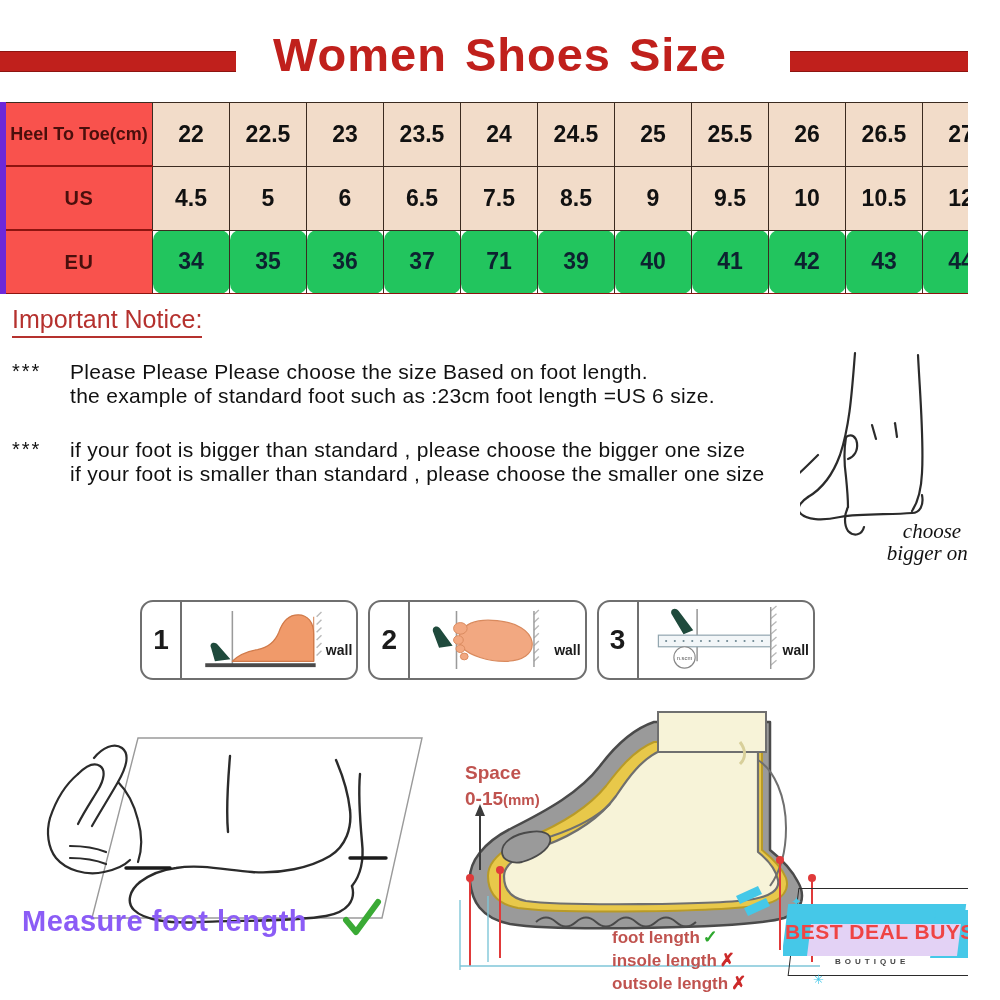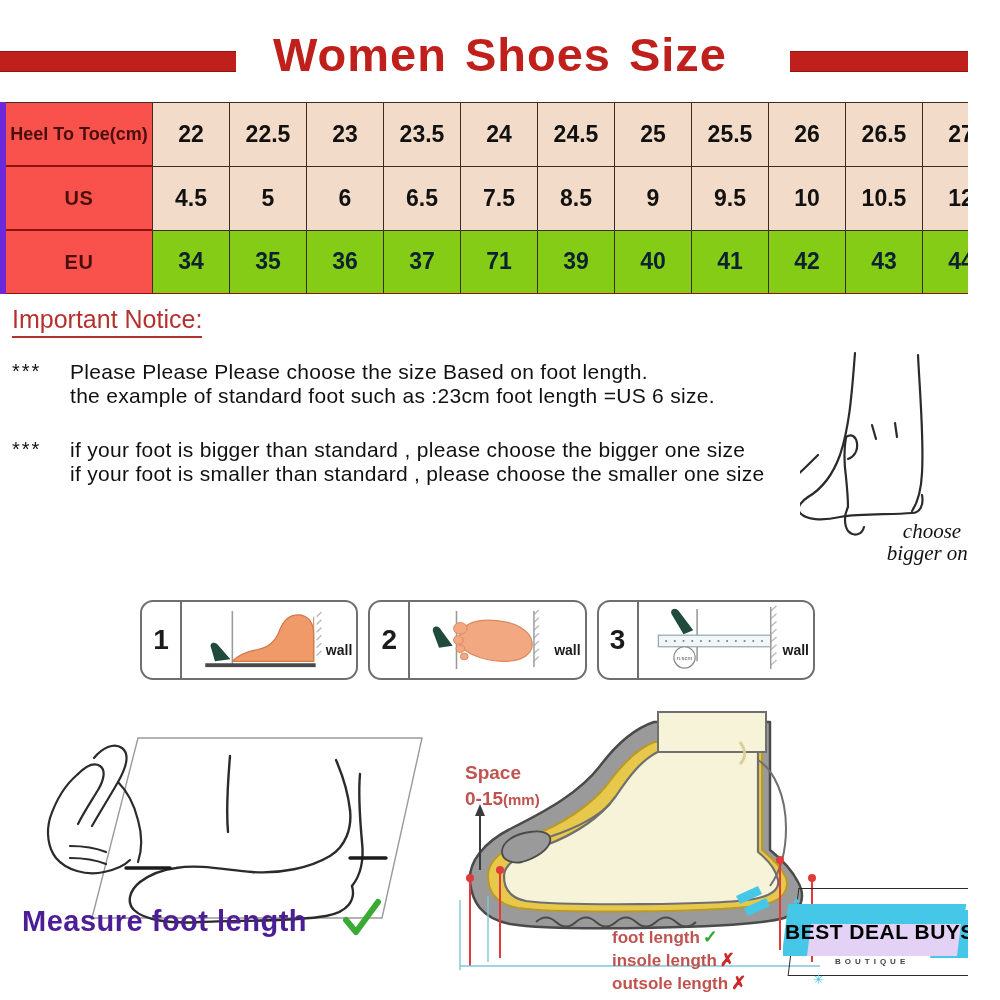--- a/index.html
+++ b/index.html
@@ -34,21 +34,21 @@
     font-size:23px;font-weight:bold;color:#111;
     height:62px;padding:0;
   }
   .sizetable td.lab{
     background:#f9524d;color:#4a0f0c;width:146px;
     font-size:20px;letter-spacing:.5px;
     border-left:6px solid #6d28d9;
   }
   .sizetable td.lab.small{font-size:18px;letter-spacing:0;}
   .sizetable td.beige{background:#f2dcc9;}
-  .sizetable td.cyan{background:#84cc16;color:#0d2230;}
+  .sizetable td.cyan{background:#22c55e;color:#0d2230;border-radius:10px;}
   .sizetable tr.rEU td{border-bottom:1px solid #8d1410;}
   .sizetable tr.rHT td.lab,.sizetable tr.rUS td.lab{border-bottom:2px solid #8d1410;}
 
   
   .notice{position:absolute;left:12px;top:305px;width:840px;}
   .notice-title{
     font-family:"Liberation Sans", sans-serif;
     font-size:25px;color:#b5312e;font-weight:normal;
     border-bottom:2px solid #b5312e;display:inline-block;padding-bottom:2px;
   }
@@ -87,21 +87,21 @@
     position:absolute;right:4px;top:50%;transform:translateY(-50%);
     font-family:"Liberation Sans", sans-serif;
     font-size:14px;font-weight:bold;color:#1b1b1b;margin-top:10px;
   }
 
   
   .measure-panel{position:absolute;left:30px;top:700px;width:410px;height:270px;}
   .measure-lbl{
     position:absolute;left:22px;top:905px;
     font-family:"Liberation Sans", sans-serif;
-    font-size:29px;font-weight:bold;color:#4c1d95;letter-spacing:.5px;
+    font-size:29px;font-weight:bold;color:#8b5cf6;letter-spacing:.5px;
   }
   .measure-check{position:absolute;left:340px;top:898px;}
 
   
   .shoe-panel{position:absolute;left:440px;top:700px;width:450px;height:290px;}
   .space-lbl{
     position:absolute;left:465px;top:760px;
     font-family:"Liberation Sans", sans-serif;
     font-size:19px;font-weight:bold;color:#c0534f;line-height:1.35;
   }
@@ -118,21 +118,21 @@
 
   
   .watermark{position:absolute;left:783px;top:880px;width:217px;height:105px;overflow:hidden;}
   .wm-frame{position:absolute;left:10px;top:8px;width:190px;height:86px;border:1.5px solid #2b2b2b;transform:skewX(-7deg);}
   .wm-cyan{position:absolute;left:2px;top:24px;width:178px;height:52px;background:#45c8e8;transform:skewX(-7deg);}
   .wm-cyan2{position:absolute;left:150px;top:30px;width:70px;height:48px;background:#45c8e8;transform:skewX(-7deg);}
   .wm-lav{position:absolute;left:26px;top:44px;width:150px;height:32px;background:#e3d2f5;transform:skewX(-7deg);}
   .wm-text{
     position:absolute;left:2px;top:40px;width:200px;
     font-family:"Liberation Sans", sans-serif;
-    font-size:21px;font-weight:bold;color:#000000;letter-spacing:.5px;
+    font-size:21px;font-weight:bold;color:#ef4444;letter-spacing:.5px;
   }
   .wm-sub{
     position:absolute;left:52px;top:77px;width:140px;
     font-family:Liberation Sans, sans-serif;
     font-size:8px;font-weight:bold;color:#444;letter-spacing:4px;
   }
   .spark{position:absolute;color:#45c8e8;font-size:13px;}
 </style>
 </head>
 <body>

